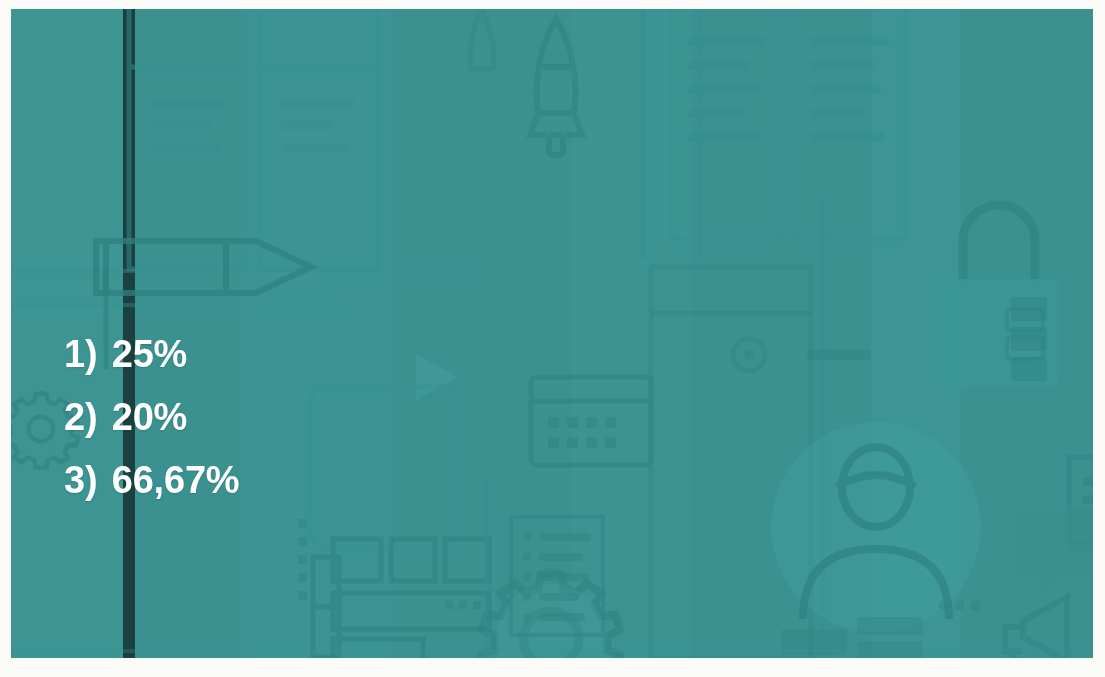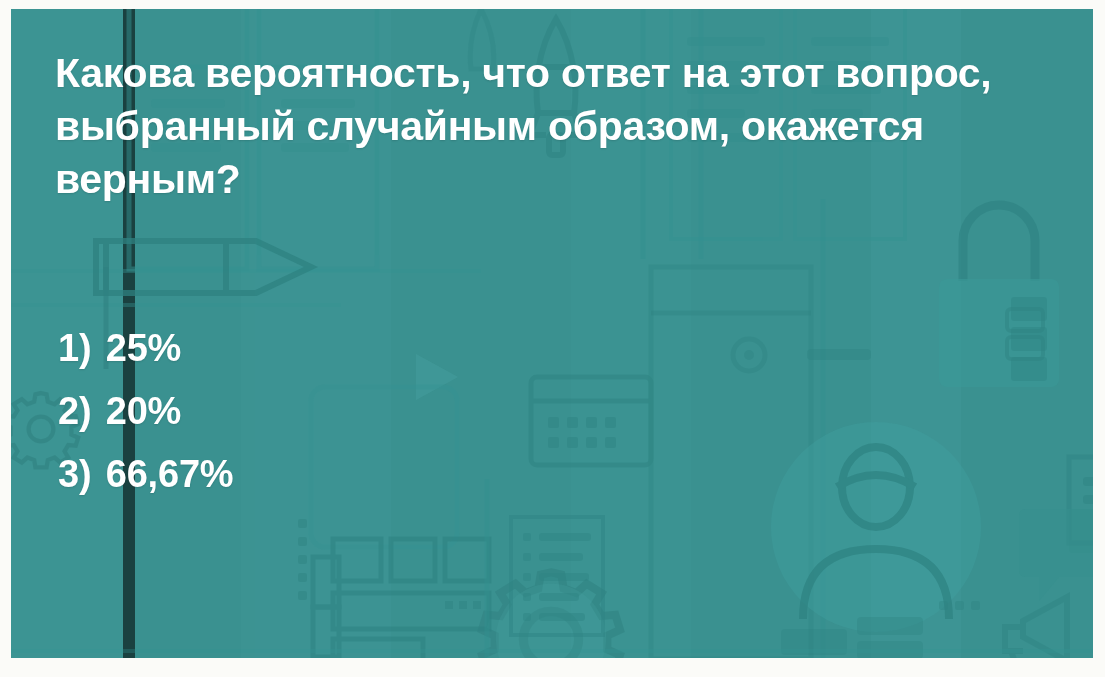--- a/index.html
+++ b/index.html
@@ -66,21 +66,21 @@
     line-height: 53px;
     letter-spacing: -0.3px;
     text-shadow: 0 1px 2px rgba(0,0,0,0.13);
   }
 
   #answers {
     position: absolute;
     left: 44px;
     top: 305px;
     list-style: none;
-    margin: 3px;
+    margin: 9px;
     padding: 0;
   }
   #answers li {
     color: #ffffff;
     font-size: 38px;
     font-weight: bold;
     line-height: 63px;
     letter-spacing: -0.2px;
     white-space: nowrap;
     text-shadow: 0 1px 2px rgba(0,0,0,0.13);
@@ -311,21 +311,20 @@
         </g>
 
         <g stroke="#339493" stroke-width="4" opacity="0.3">
           <line x1="0" y1="642" x2="1082" y2="642"></line>
         </g>
       </svg>
     </div>
 
     <div id="content">
 
-      <div id="question">Какова вероятность, что ответ на этот вопрос, выбранный случайным образом, окажется верным?</div>
 
       <ul id="answers">
         <li>
           <span class="num">1)</span>
           <span class="val">25%</span>
         </li>
         <li>
           <span class="num">2)</span>
           <span class="val">20%</span>
         </li>

